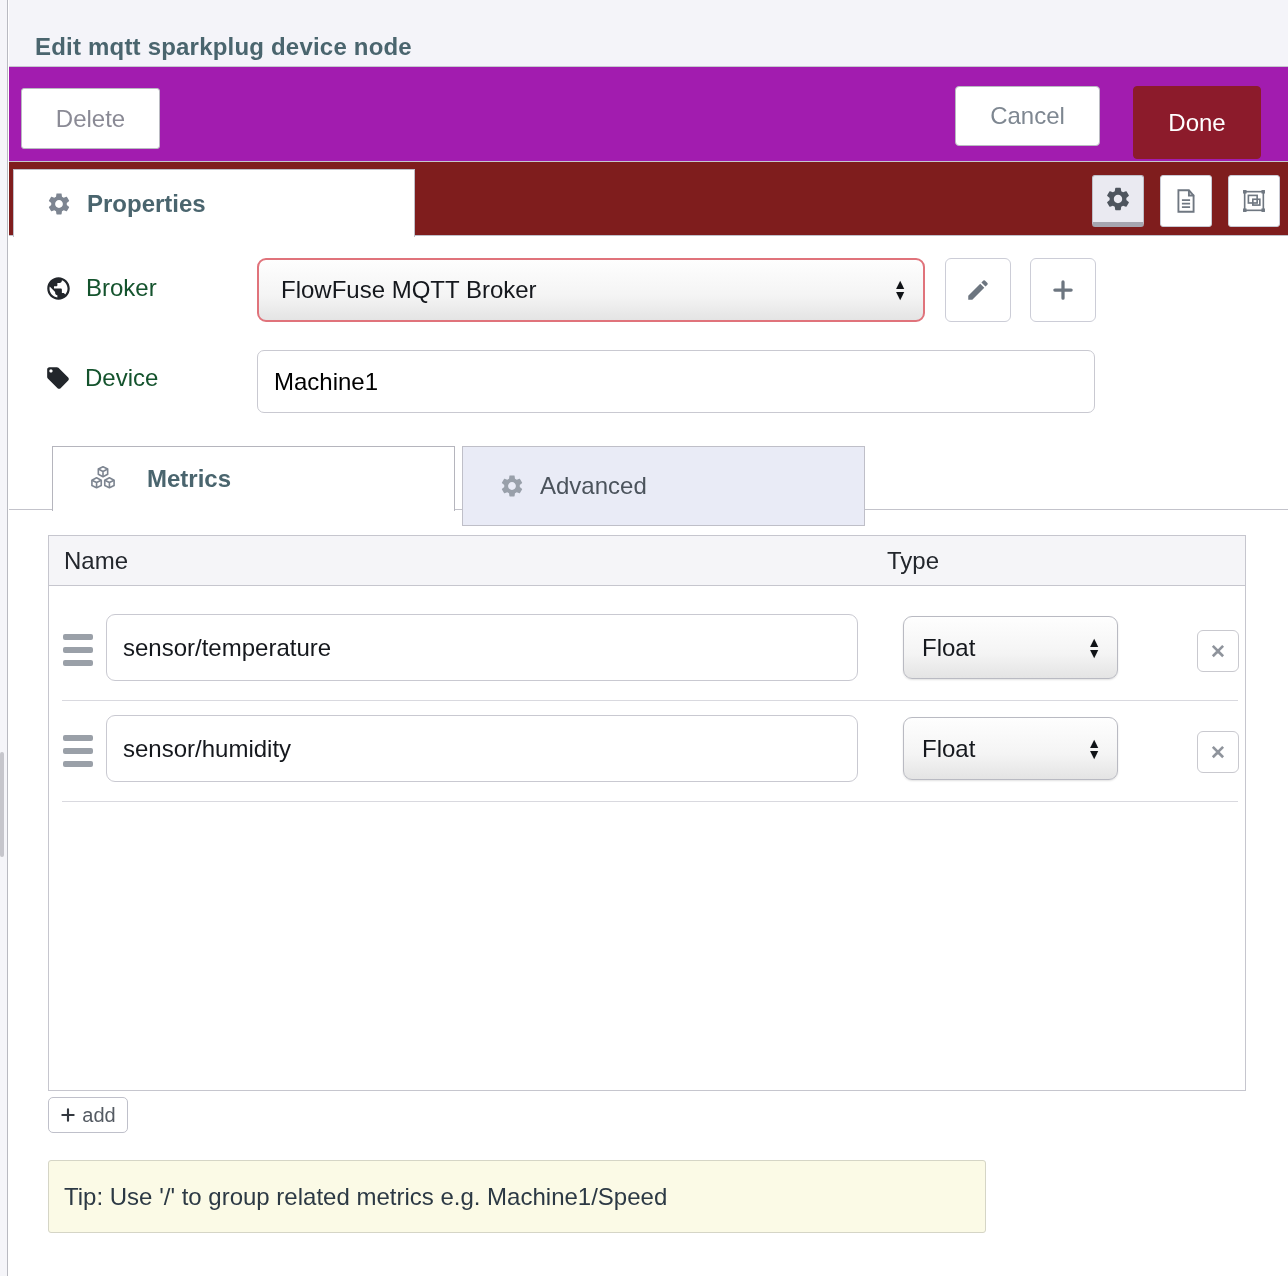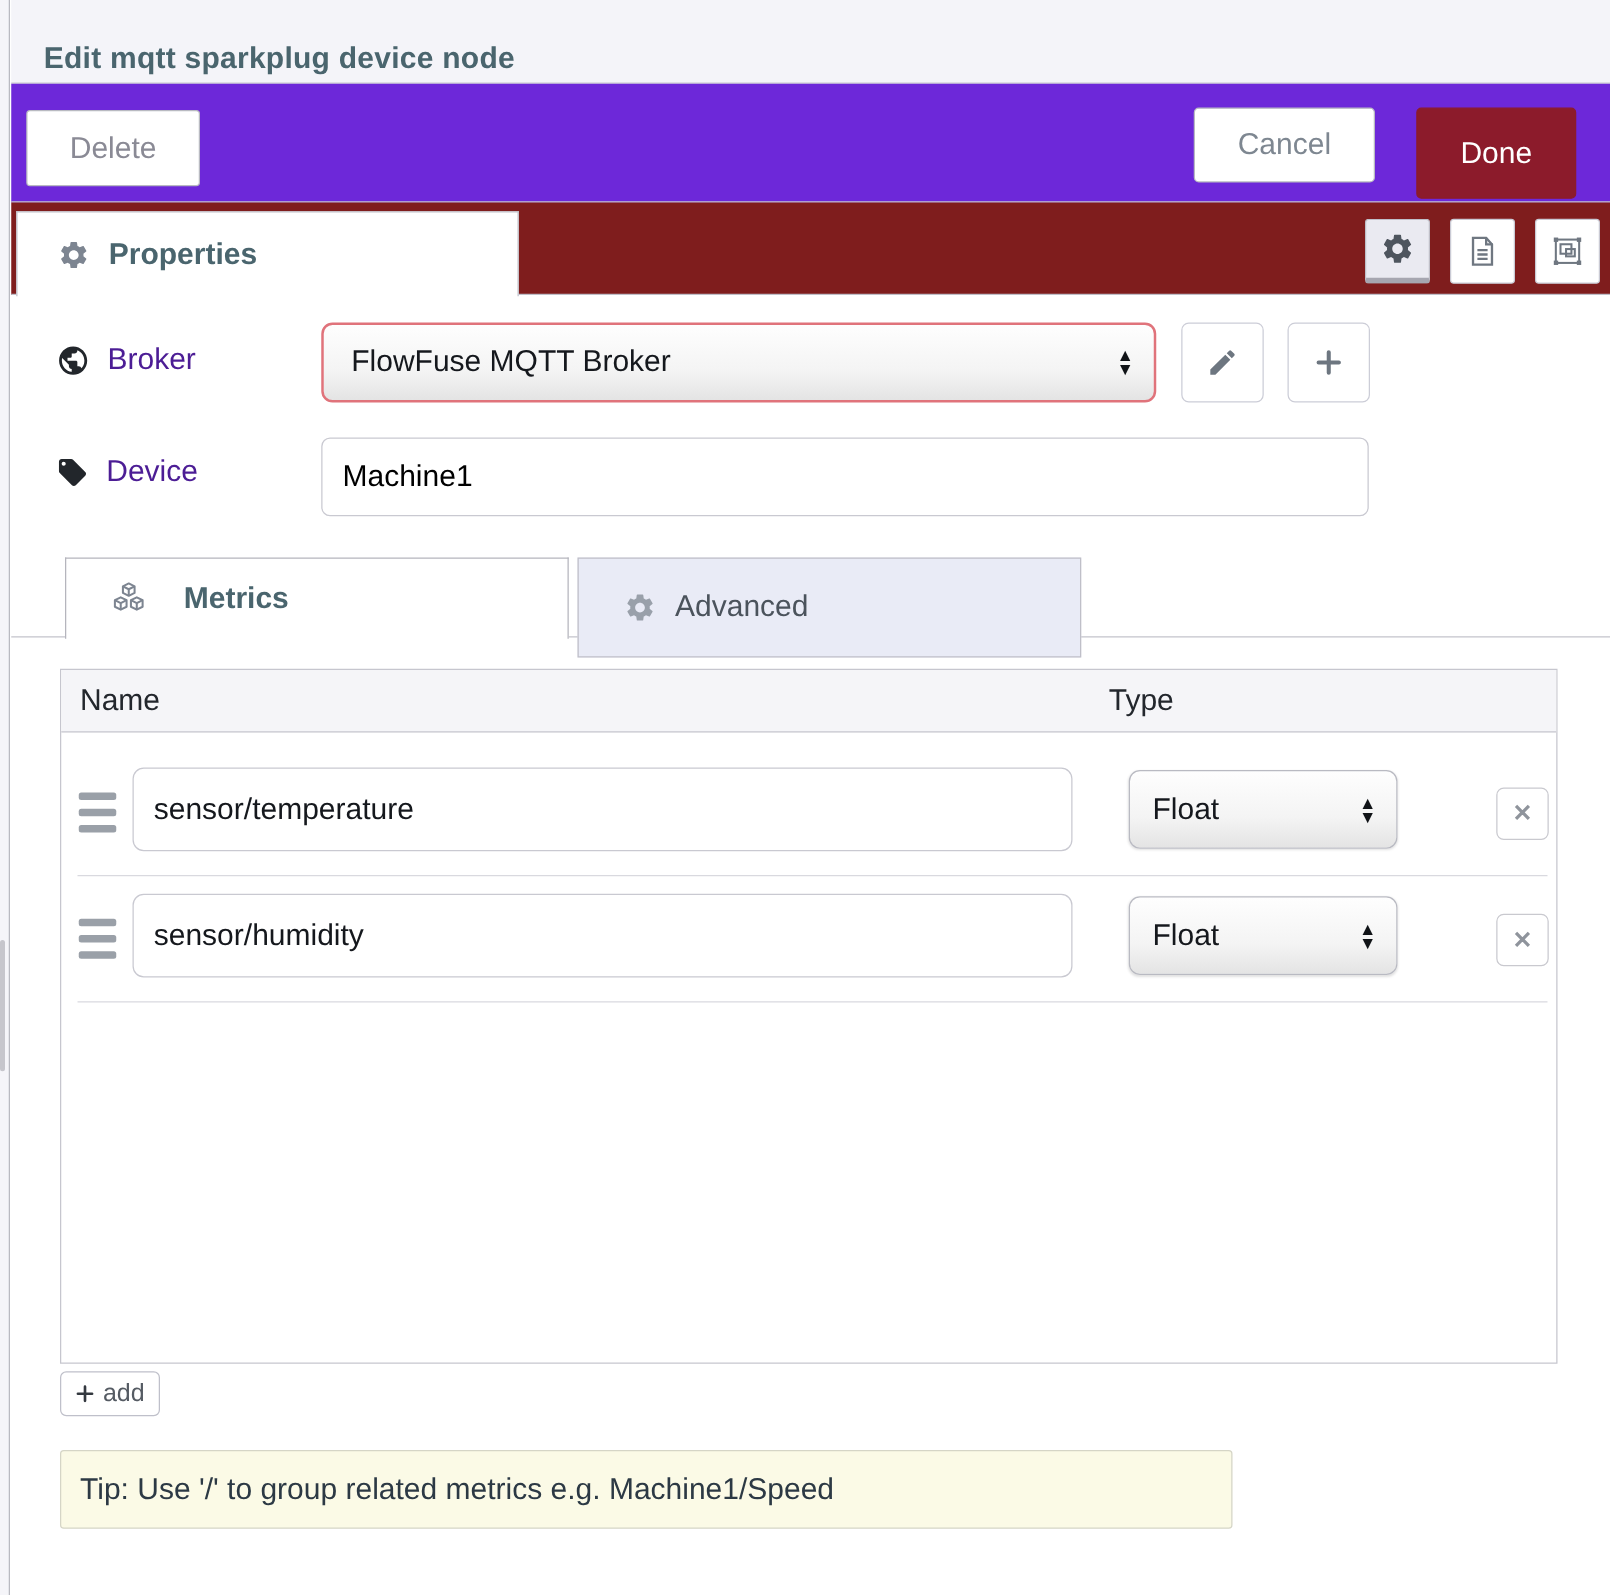--- a/index.html
+++ b/index.html
@@ -12,21 +12,21 @@
   .left-strip { position:absolute; left:0; top:0; width:8px; height:1276px; background:#f5f5f9; border-right:1px solid #b9bac1; }
   .left-strip .thumb { position:absolute; left:0; top:752px; width:4px; height:105px; background:#c6c6cc; border-radius:2px; }
 
   .dialog { position:absolute; left:9px; top:0; width:1279px; height:1276px; background:#fff; }
 
   
   .titlebar { position:absolute; left:0; top:0; width:100%; height:67px; background:#f4f4f9; border-bottom:1px solid #c6c6ce; display:flex; align-items:center; padding-left:26px; }
   .titlebar h1 { font-size:24px; font-weight:bold; color:#4a656e; letter-spacing:.2px;margin-top:28px; }
 
   
-  .buttonbar { position:absolute; left:0; top:67px; width:100%; height:95px; background:#6d28d9; border-bottom:1px solid #c6c6ce; }
+  .buttonbar { position:absolute; left:0; top:67px; width:100%; height:95px; background:#a21caf; border-bottom:1px solid #c6c6ce; }
   .btn { display:flex; align-items:center; justify-content:center; cursor:pointer; font-size:24px; }
   .btn-delete { position:absolute; left:12px; top:21px; width:139px; height:61px; background:#fff; border:1px solid #b9bac1; border-radius:3px; color:#8a8a95; }
   .btn-cancel { position:absolute; left:946px; top:19px; width:145px; height:60px; background:#fff; border:1px solid #b9bac1; border-radius:4px; color:#7e8791; }
   .btn-done { position:absolute; left:1124px; top:19px; width:128px; height:73px; background:#8c1b2b; border:1px solid #8c1b2b; border-radius:4px; color:#fff; }
 
   
   .tabstrip { position:absolute; left:0; top:162px; width:100%; height:74px; background:#7f1d1d; border-bottom:1px solid #bfbfc8;text-align:center; }
   .tab-properties { position:absolute; left:4px; top:7px; width:402px; height:68px; background:#fff; border:1px solid #bfbfc8; border-bottom:none; display:flex; align-items:center; gap:15px; padding-left:32px; cursor:pointer; z-index:2; }
   .tab-properties .label { font-size:24px; font-weight:bold; color:#4a656e; }
   .icon { display:inline-flex; align-items:center; justify-content:center; }
@@ -34,21 +34,21 @@
   .gray-ic { color:#7d8591; }
   .dark-ic { color:#22262b; }
 
   .tray-btn { position:absolute; top:13px; width:52px; height:52px; background:#fff; border:1px solid #c9cad4; border-radius:3px; display:flex; align-items:center; justify-content:center; color:#6f7781; cursor:pointer; }
   .tray-btn.selected { background:#eaeaf1; border-color:#bfbfc8; border-bottom:5px solid #a6a6b0; color:#4e555e; }
   .tray-gear { left:1083px; }
   .tray-doc  { left:1151px; }
   .tray-group{ left:1219px; }
 
   
-  .form-label { position:absolute; display:flex; align-items:center; gap:14px; font-size:24px; color:#4c1d95; }
+  .form-label { position:absolute; display:flex; align-items:center; gap:14px; font-size:24px; color:#14532d; }
   .lbl-broker { left:36px; top:274px; }
   .lbl-device { left:36px; top:364px; }
 
   .fancy-select { background:linear-gradient(180deg,#fefefe 0%,#f4f4f4 60%,#e4e4e4 100%); border-radius:9px; display:flex; align-items:center; cursor:pointer; }
   .select-broker { position:absolute; left:248px; top:258px; width:668px; height:64px; border:2px solid #e0737b; padding:0 16px 0 22px; }
   .fancy-select .sel-text { flex:1; font-size:24px; color:#15181d; white-space:nowrap; overflow:hidden; }
   .spinner { display:flex; flex-direction:column; align-items:center; line-height:11px; font-size:14px; color:#101317; user-select:none; }
 
   .sq-btn { position:absolute; width:66px; height:64px; background:#fff; border:1px solid #cccdd7; border-radius:6px; display:flex; align-items:center; justify-content:center; color:#6d7680; cursor:pointer; }
   .btn-edit-broker { left:936px; top:258px; }
@@ -78,21 +78,21 @@
   .metric-input { position:relative; left:57px; top:14px; width:752px; height:67px; border:1px solid #c9c9d1; border-radius:9px; font-size:24px; color:#15181d; padding:0 16px; font-family:"Liberation Sans", sans-serif; outline:none; position:absolute; background:#fff; }
   .type-select { position:absolute; left:854px; top:16px; width:215px; height:63px; border:1px solid #b9bac2; padding:0 16px 0 18px; box-shadow:0 1px 2px rgba(0,0,0,0.12); }
   .remove-btn { position:absolute; left:1148px; top:30px; width:42px; height:42px; background:#fff; border:1px solid #c9c9cf; border-radius:6px; display:flex; align-items:center; justify-content:center; font-size:19px; font-weight:bold; color:#8f949c; cursor:pointer; }
 
   
   .add-btn { position:absolute; left:39px; top:1097px; width:80px; height:36px; background:#fff; border:1px solid #bfc0ca; border-radius:5px; display:flex; align-items:center; justify-content:center; gap:6px; cursor:pointer; }
   .add-btn .label { font-size:20px; color:#555b63; }
   .add-btn .plus { color:#33383f; }
 
   
-  .tip-box { position:absolute; left:39px; top:1160px; width:938px; height:63px; background:#fbfae6; border:1px solid #d5d5c6; border-radius:3px; display:flex; align-items:center; padding-left:15px; }
+  .tip-box { position:absolute; left:39px; top:1160px; width:938px; height:73px; background:#fbfae6; border:1px solid #d5d5c6; border-radius:3px; display:flex; align-items:center; padding-left:15px; }
   .tip-box .tip-text { font-size:24px; color:#2c3944; }
 </style>
 </head>
 <body>
 
 <div class="page">
   <div class="left-strip">
     <div class="thumb"></div>
   </div>
 

